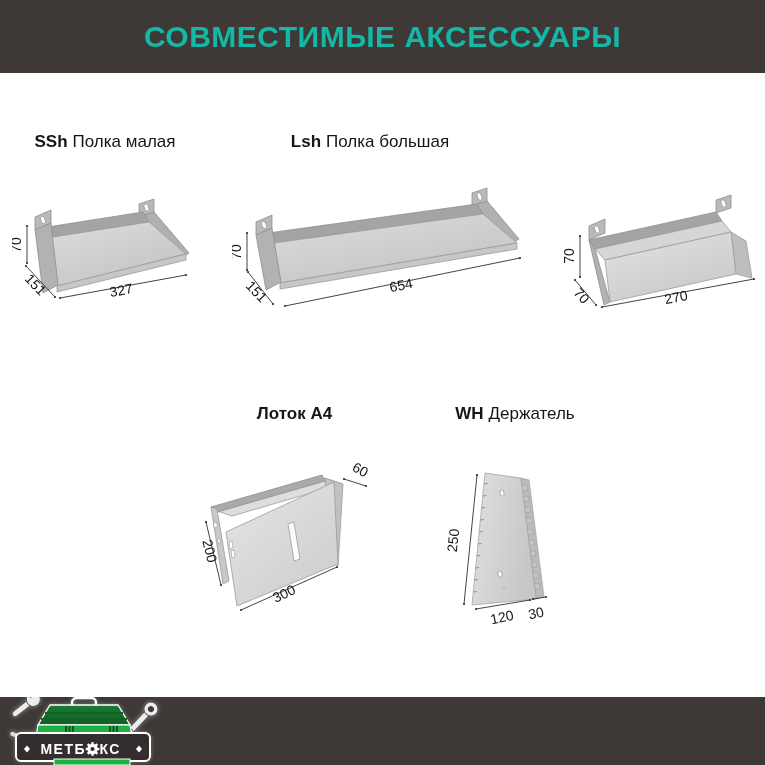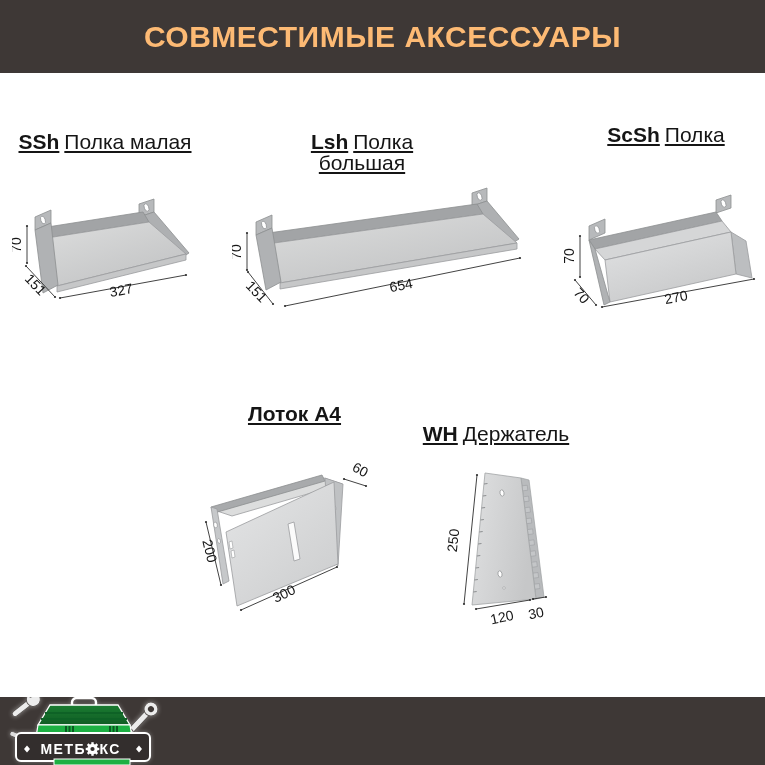--- a/index.html
+++ b/index.html
@@ -3,25 +3,25 @@
 <meta charset="utf-8">
 <style>
   html,body{margin:0;padding:0;}
   body{
     width:765px;height:765px;position:relative;overflow:hidden;
     background:#ffffff;font-family:"Liberation Sans",sans-serif;
   }
   .bar{position:absolute;left:0;width:765px;background:#3e3836;}
   #header-bar{top:0;height:73px;display:flex;align-items:center;justify-content:center;}
   #header-bar h1{
-    margin:0;color:#fdba74;font-size:30px;font-weight:800;letter-spacing:.5px;
+    margin:0;color:#14b8a6;font-size:30px;font-weight:800;letter-spacing:.5px;
   }
   #footer-bar{top:697px;height:75px;}
   .plabel{
-    position:absolute;text-align:center;font-size:21px;color:#151515;line-height:21px;text-decoration:underline;
+    position:absolute;text-align:center;font-size:17px;color:#151515;line-height:21px;
   }
   .plabel b{margin-right:5px;}
   .drawing{position:absolute;}
   svg text.dim{
     font-family:"Liberation Sans",sans-serif;font-size:14px;fill:#161616;
   }
   svg .dimline{stroke:#2e2e2e;stroke-width:0.9;}
   svg .dimdot{fill:#2e2e2e;}
   #metbox-logo{filter:drop-shadow(0 0 2px rgba(255,255,255,.35));}
   .logo-text{font-family:"Liberation Sans",sans-serif;font-weight:bold;font-size:14px;fill:#ffffff;letter-spacing:1.5px;}
@@ -29,25 +29,24 @@
 </head>
 <body>
 
 <div class="bar" id="header-bar">
   <h1>СОВМЕСТИМЫЕ АКСЕССУАРЫ</h1>
 </div>
 
 <div class="plabel" style="left:15px;top:131px;width:180px;">
   <b>SSh</b><span>Полка малая</span>
 </div>
-<div class="plabel" style="left:272px;top:131px;width:180px;">
+<div class="plabel" style="left:280px;top:131px;width:180px;">
   <b>Lsh</b><span>Полка большая</span>
 </div>
 <div class="plabel" style="left:570px;top:124px;width:192px;">
-  <div><b>ScSh</b><span>Полка</span></div>
 </div>
 
 <svg class="drawing" style="left:12px;top:190px;" width="195" height="132" viewBox="0 0 195 132">
   <defs>
     <linearGradient id="gA" x1="0" y1="0" x2="0.7" y2="1">
       <stop offset="0" stop-color="#dcdddd"></stop>
         <stop offset="1" stop-color="#c2c3c4"></stop>
     </linearGradient>
   </defs>
   <g>
@@ -141,21 +140,21 @@
     <line class="dimline" x1="42" y1="113" x2="194" y2="85"></line>
     <circle class="dimdot" cx="42" cy="113" r="1.1"></circle>
       <circle class="dimdot" cx="194" cy="85" r="1.1"></circle>
     <text class="dim" text-anchor="middle" transform="translate(117,108) rotate(-11)">270</text>
   </g>
 </svg>
 
 <div class="plabel" style="left:212px;top:403px;width:170px;">
   <b>Лоток А4</b>
 </div>
-<div class="plabel" style="left:410px;top:403px;width:172px;margin-top:20px;">
+<div class="plabel" style="left:429px;top:403px;width:172px;">
   <div><b>WH</b><span>Держатель</span></div>
 </div>
 
 <svg class="drawing" style="left:184px;top:446px;" width="215" height="182" viewBox="0 0 215 182">
   <defs>
     <linearGradient id="gD" x1="0" y1="0" x2="0.8" y2="1">
       <stop offset="0" stop-color="#e4e5e6"></stop>
         <stop offset="1" stop-color="#cdcecf"></stop>
     </linearGradient>
   </defs>

